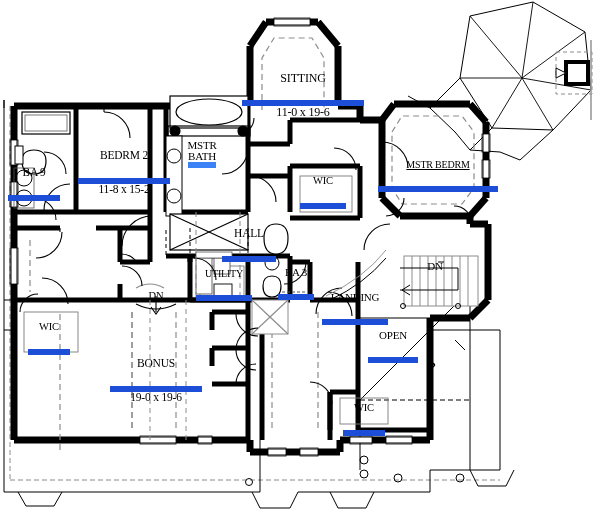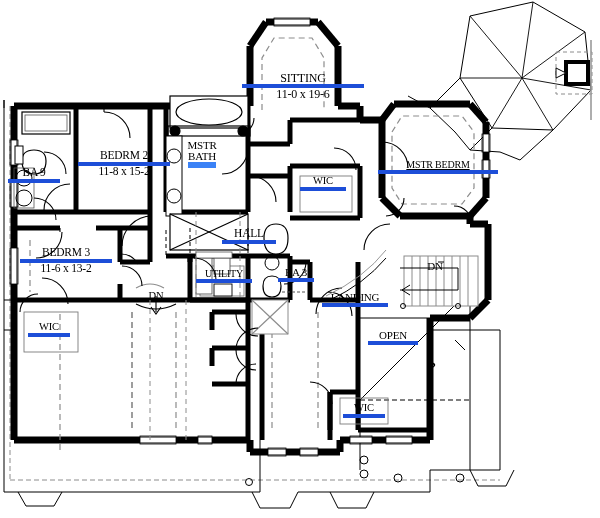--- a/index.html
+++ b/index.html
@@ -15,22 +15,22 @@
     position:absolute;
     text-align:center;
     color:#000;
     font-family:"Liberation Serif", serif;
     line-height:1.02;
     white-space:nowrap;
     letter-spacing:-0.2px;
   }
   .room-label .nm{
     display:block;
-    border-bottom:4px solid #1d4ed8;
-    padding-bottom:0px;
+    border-bottom:6px solid #1d4ed8;
+    padding-bottom:16px;
     text-align:center;
   }
   .room-label .dim{display:block;padding-top:0px;}
   .lbl-sitting{left:242px;top:72px;width:122px;font-size:12px;}
   .lbl-mstrbed{left:378px;top:160px;width:120px;font-size:10px;text-decoration:underline;}
   .lbl-bed2{left:78px;top:150px;width:92px;font-size:11.5px;}
   .lbl-ba2{left:8px;top:167px;width:52px;font-size:11.5px;}
   .lbl-mstrbath{left:174px;top:140px;width:56px;font-size:11px;}
   .lbl-wic-mstr{left:300px;top:176px;width:46px;font-size:10.5px;}
   .lbl-hall{left:222px;top:228px;width:54px;font-size:11.5px;}
@@ -463,26 +463,26 @@
 
   <div class="room-label lbl-mstrbed">
     <span class="nm">MSTR BEDRM</span>
   </div>
 
   <div class="room-label lbl-bed2">
     <span class="nm">BEDRM 2</span>
     <span class="dim">11-8 x 15-2</span>
   </div>
 
-  <div class="room-label lbl-bed3">
-    <span class="nm">BEDRM 3</span>
-    <span class="dim">11-6 x 13-2</span>
-  </div>
-
-
+
+
+  <div class="room-label lbl-bonus">
+    <span class="nm">BONUS</span>
+    <span class="dim">19-0 x 19-6</span>
+  </div>
 
   <div class="room-label lbl-mstrbath">
     <span>MSTR<br><span class="plain" style="border-bottom:6px solid #3b82f6;">BATH</span></span>
   </div>
 
   <div class="room-label lbl-ba2">
     <span class="nm">BA 9</span>
   </div>
 
   <div class="room-label lbl-ba3">

